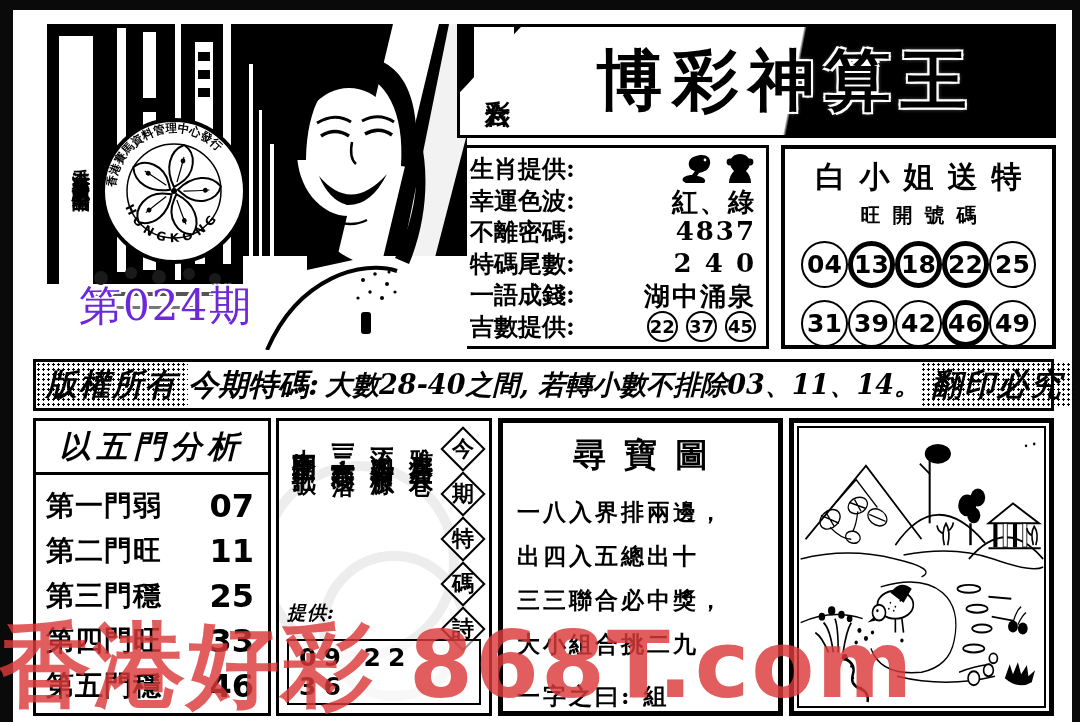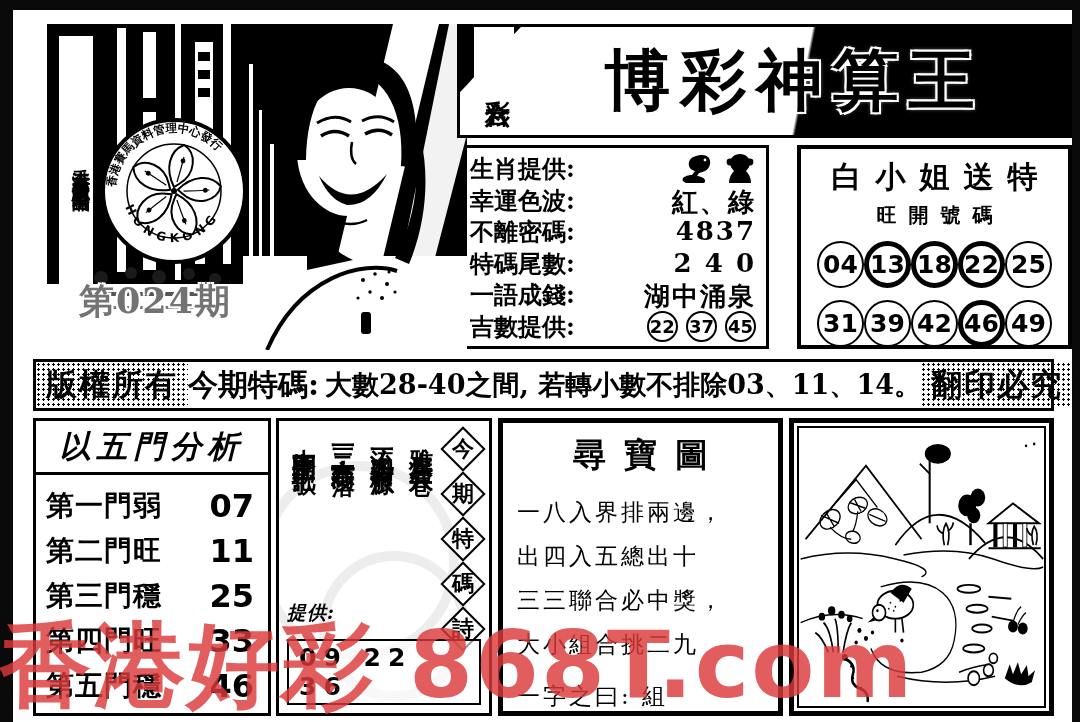--- a/index.html
+++ b/index.html
@@ -28,21 +28,21 @@
   .vstrip {
     position: absolute; left: 26px; top: 12px; width: 34px; height: 262px;
     background: #fff; z-index: 3;
     writing-mode: vertical-rl; text-orientation: upright;
     font-size: 18px; font-weight: bold; letter-spacing: 2px;
     text-align: center; color: #000; padding-top: 2px;
   }
   .hk-logo { position: absolute; left: 66px; top: 92px; z-index: 4; }
   .issue {
     position: absolute; left: 46px; top: 254px; z-index: 5;
-    font-size: 35px; font-weight: bold; letter-spacing: 2px; color: #737373;
+    font-size: 42px; font-weight: normal; letter-spacing: 2px; color: #6d28d9;
     text-shadow: 0 0 3px #fff, 2px 2px 0 #fff, -2px -2px 0 #fff, 2px -2px 0 #fff, -2px 2px 0 #fff;
   }
 
   .mast-right { flex: 1; display: flex; flex-direction: column; margin-left: 4px; }
 
   .title-box {
     position: relative; height: 114px; border: 3px solid #000;
     background:
       linear-gradient(133deg, #000 0 44px, rgba(0,0,0,0) 45px),
       linear-gradient(101deg, rgba(0,0,0,0) 56%, #000 56.5%),
@@ -78,38 +78,38 @@
   .mini-circle {
     display: inline-flex; align-items: center; justify-content: center;
     width: 31px; height: 31px; border: 2px solid #000; border-radius: 50%;
     font-size: 18px; font-weight: bold; letter-spacing: 0;
     font-family: "DejaVu Sans", "Liberation Sans", sans-serif;
     margin-left: 3px;
   }
 
   
   .lady-box {
-    flex: 1; margin-left: 28px; border: 4px solid #000; background: #fff;
+    flex: 1; margin-left: 12px; border: 4px solid #000; background: #fff;
     padding-top: 8px;
   }
   .lady-title { text-align: center; font-size: 30px; font-weight: bold; letter-spacing: 14px; text-indent: 14px; }
   .lady-sub { text-align: center; font-size: 20px; font-weight: bold; letter-spacing: 12px; text-indent: 12px; margin-top: 4px; }
   .lady-row { display: flex; justify-content: space-between; padding: 0 16px; margin-top: 12px; }
   .num-circle {
     display: inline-flex; align-items: center; justify-content: center;
     width: 47px; height: 47px; border: 2px solid #000; border-radius: 50%;
     font-size: 25px; font-weight: bold;
     font-family: "DejaVu Sans", "Liberation Sans", sans-serif;
   }
   .num-circle.bold { border-width: 5px; }
 
   
   .banner {
     margin-top: 7px; height: 52px; border: 3px solid #000;
-    display: flex; align-items: stretch; background: #fff;
+    display: flex; align-items: stretch; background: #fff; font-style: italic;
   }
   .stamp {
     display: flex; align-items: center;
     background-image: radial-gradient(#000 1.05px, rgba(0,0,0,0) 1.2px);
     background-size: 5px 5px;
     font-size: 31px; font-weight: bold; letter-spacing: 2px;
     padding: 0 10px; white-space: nowrap;
   }
   .banner-center {
     flex: 1; display: flex; align-items: center; justify-content: center;
@@ -150,21 +150,21 @@
   .provide-label { font-size: 19px; font-weight: bold; font-style: italic; letter-spacing: 1px; }
   .poem-numbers {
     display: inline-block; border: 2px solid #000; padding: 2px 10px;
     font-size: 25px; font-weight: bold; letter-spacing: 7px;
     font-family: "DejaVu Sans", "Liberation Sans", sans-serif; background: rgba(255,255,255,.6); margin-top: 13px;
   }
 
   .treasure-box { width: 285px; flex: none; border: 5px solid #000; margin-left: 6px; padding: 6px 10px; background: #fff; }
   .treasure-title { text-align: center; font-size: 33px; font-weight: bold; letter-spacing: 18px; text-indent: 18px; margin-top: 4px; }
   .treasure-lines { margin-top: 12px; padding-left: 4px; }
-  .treasure-line { font-size: 23px; font-weight: normal; letter-spacing: 3px; line-height: 44px; white-space: nowrap; }
+  .treasure-line { font-size: 23px; font-weight: bold; letter-spacing: 3px; line-height: 44px; white-space: nowrap; }
   .treasure-line.last { margin-top: 8px; }
 
   .drawing-box { flex: 1; border: 5px solid #000; margin-left: 6px; padding: 3px; background: #fff; }
   .drawing-inner { width: 100%; height: 100%; border: 2px solid #000; }
   .drawing-inner svg { display: block; width: 100%; height: 100%; }
 
   
   .watermark {
     position: absolute; left: -14px; bottom: -6px; z-index: 50;
     font-family: "DejaVu Sans", "Liberation Sans", sans-serif;

